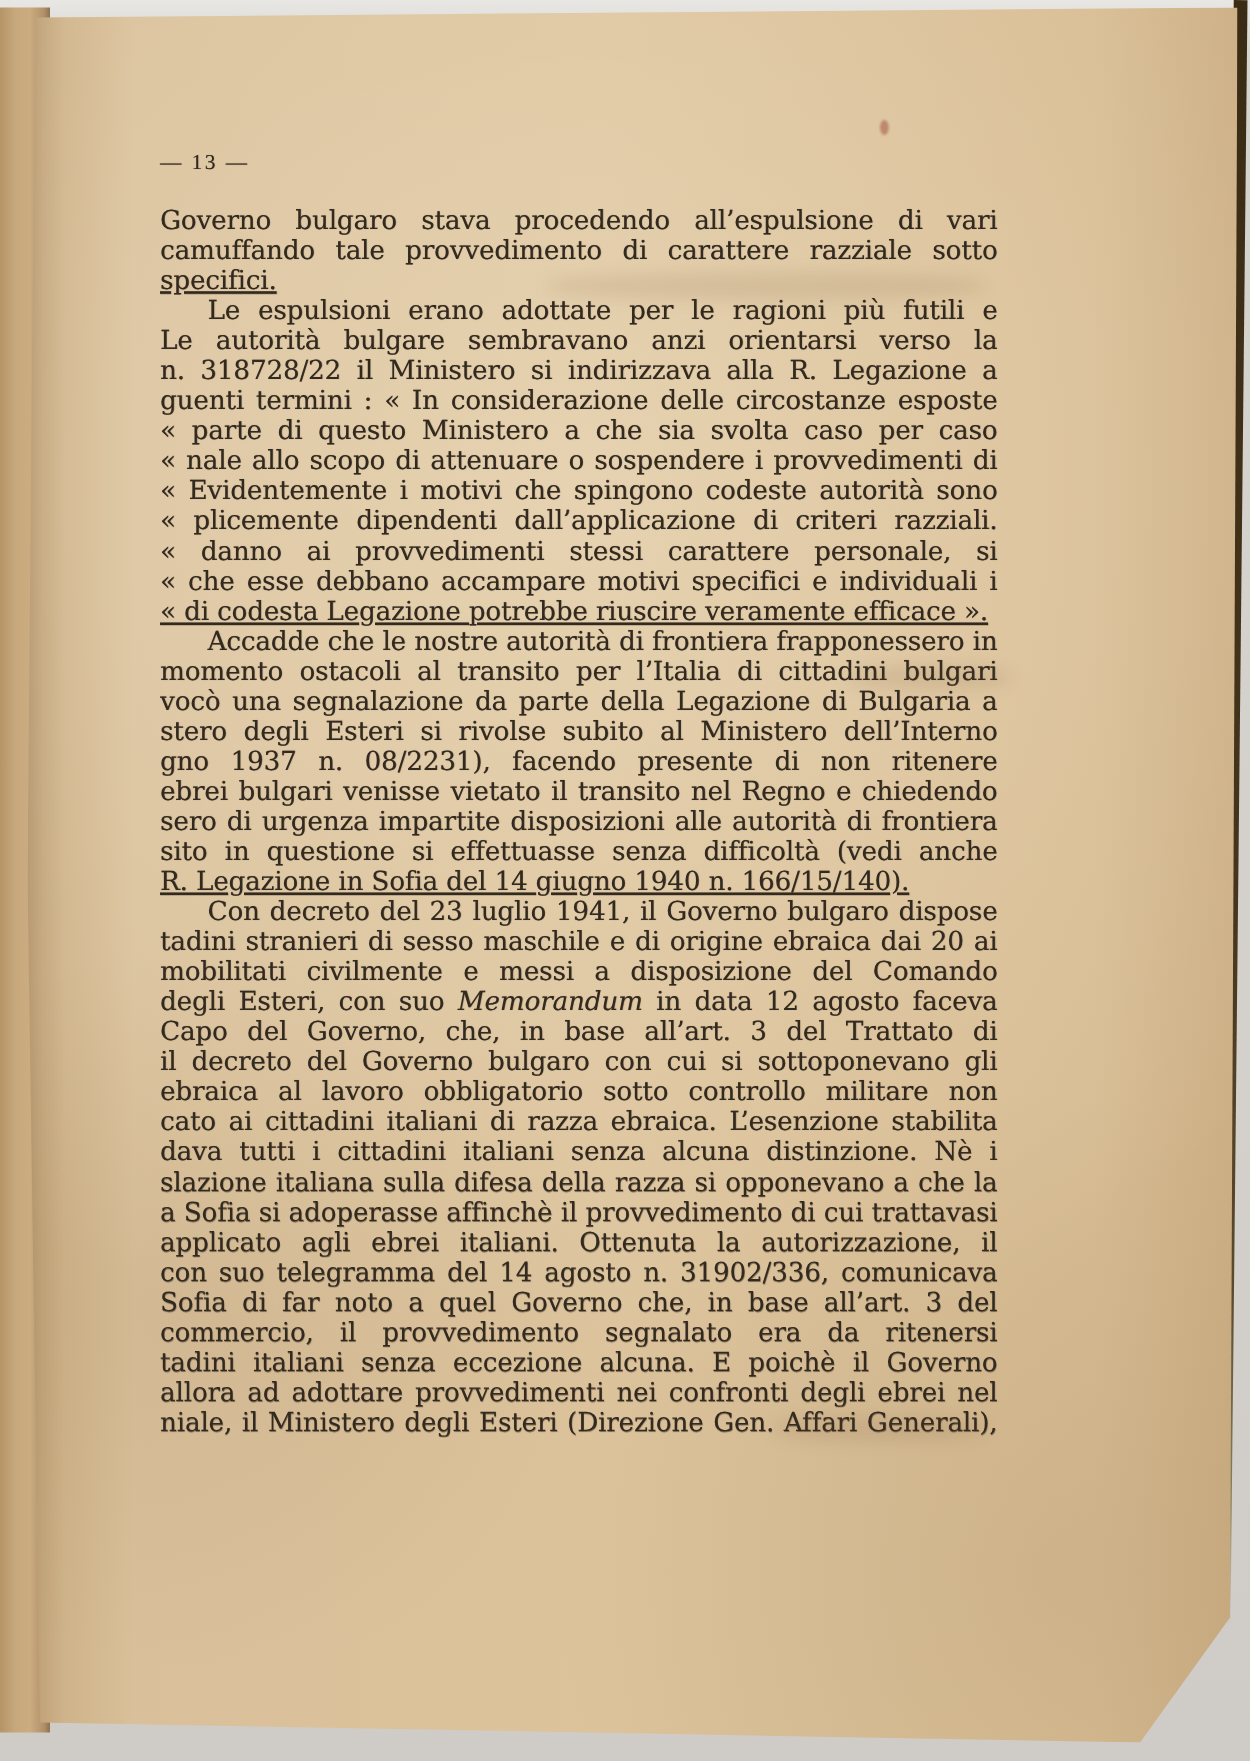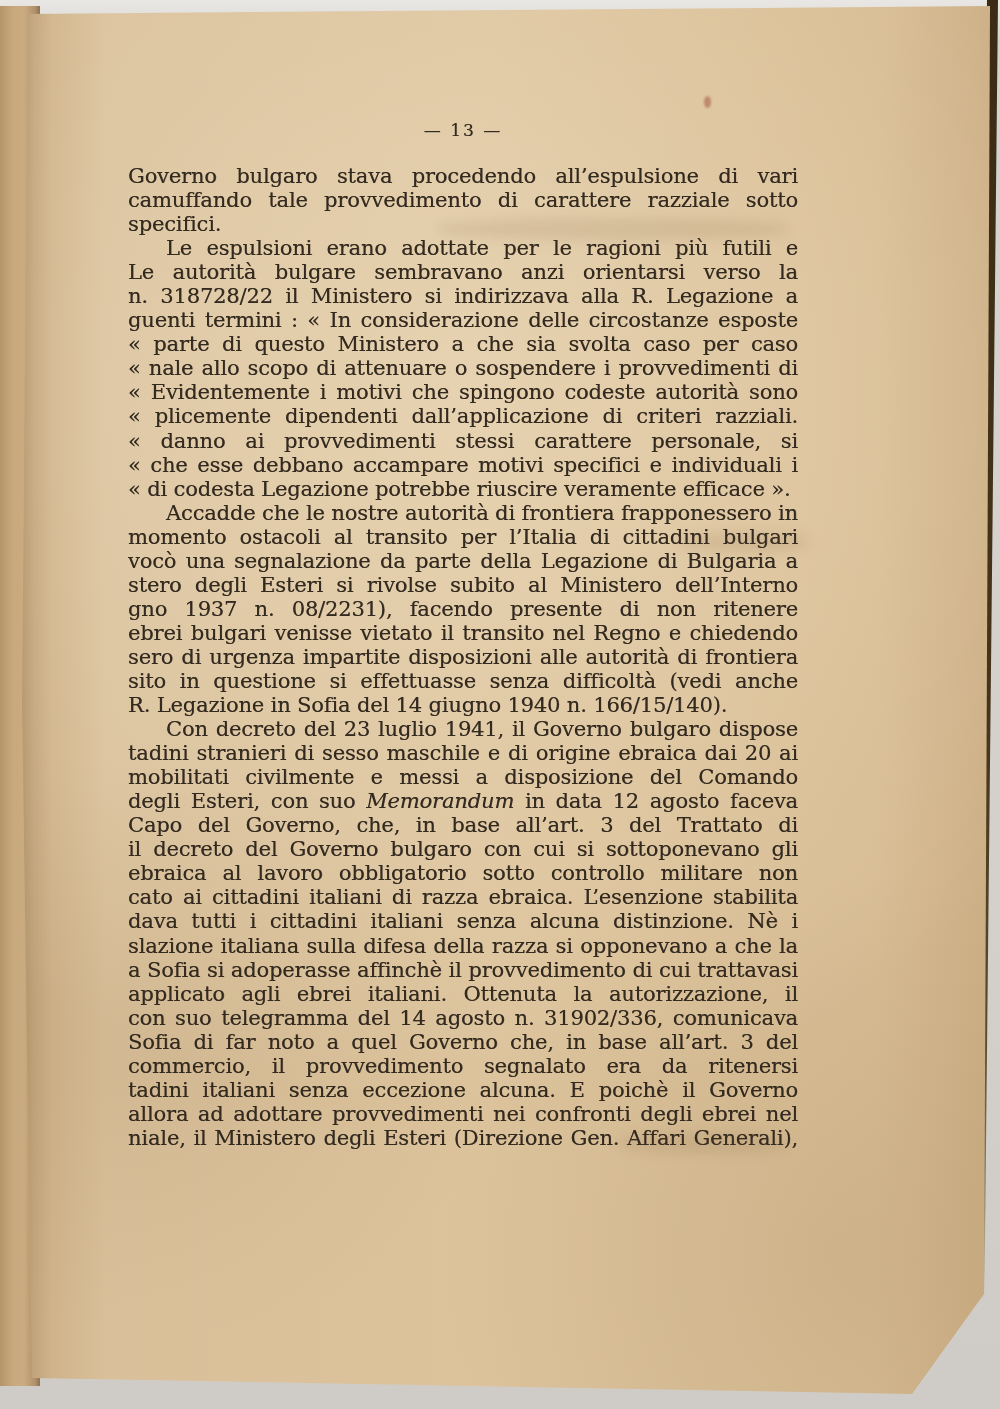--- a/index.html
+++ b/index.html
@@ -47,41 +47,42 @@
     clip-path: polygon(10px 10px, 972px 2px, 966px 1290px, 894px 1390px, 14px 1374px, 4px 700px);
     background:
       linear-gradient(to right, rgba(110,78,40,0.28) 0px, rgba(110,78,40,0.10) 16px, rgba(110,78,40,0) 34px),
       radial-gradient(120% 80% at 45% 28%, rgba(255,246,226,0.30), rgba(255,246,226,0) 65%),
       radial-gradient(60% 40% at 85% 90%, rgba(120,90,50,0.10), rgba(120,90,50,0) 70%),
       radial-gradient(50% 30% at 15% 75%, rgba(120,90,50,0.08), rgba(120,90,50,0) 70%),
       linear-gradient(to right, var(--paper-lo) 0%, var(--paper) 9%, #dcc39c 48%, #d7bc93 88%, #ccae84 100%);
   }
   .page-number {
     position: absolute; left: 110px; top: 116px; width: 670px;
-    text-align: center;
+    text-align: left;
     font-size: 17px; letter-spacing: 2px;
     color: var(--ink);
     text-shadow: 0.3px 0.3px 0.6px rgba(45,35,24,0.55);
+    font-family: Liberation Serif, serif;
   }
   .text-block {
     position: absolute; left: 110px; top: 160px; width: 670px;
     color: var(--ink);
     font-size: 21px;
     letter-spacing: -0.15px;
     text-shadow: 0.3px 0.3px 0.6px rgba(45,35,24,0.55);
   }
   .line {
     height: 24.05px;
     overflow: hidden;
     text-align: justify;
     text-align-last: justify;
     text-justify: inter-word;
     white-space: normal;
   }
-  .line.end { text-align-last: left; }
+  .line.end { text-align-last: left; text-decoration: underline; }
   .line.indent { text-indent: 38px; }
   .line i { font-style: italic; }
   
   .smudge {
     position: absolute; z-index: 3; pointer-events: none;
     background: rgba(115, 86, 52, 0.12);
     filter: blur(6px); border-radius: 45%;
   }
   .smudge.s1 { left: 420px; top: 214px; width: 350px; height: 22px; }
   .smudge.s2 { left: 660px; top: 528px; width: 130px; height: 20px; }

